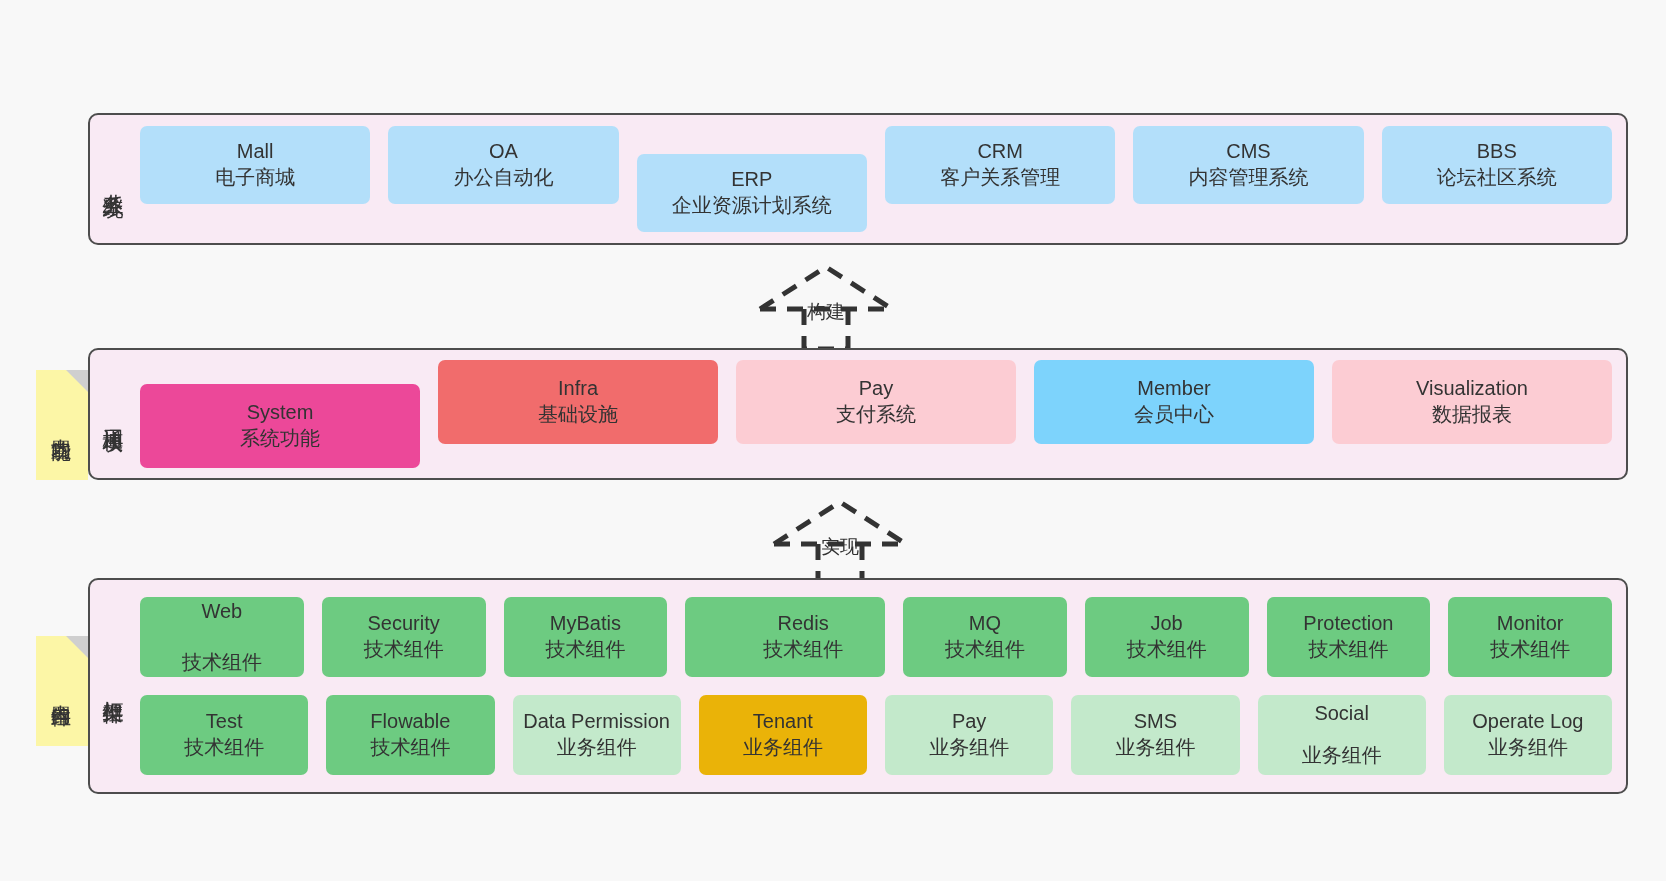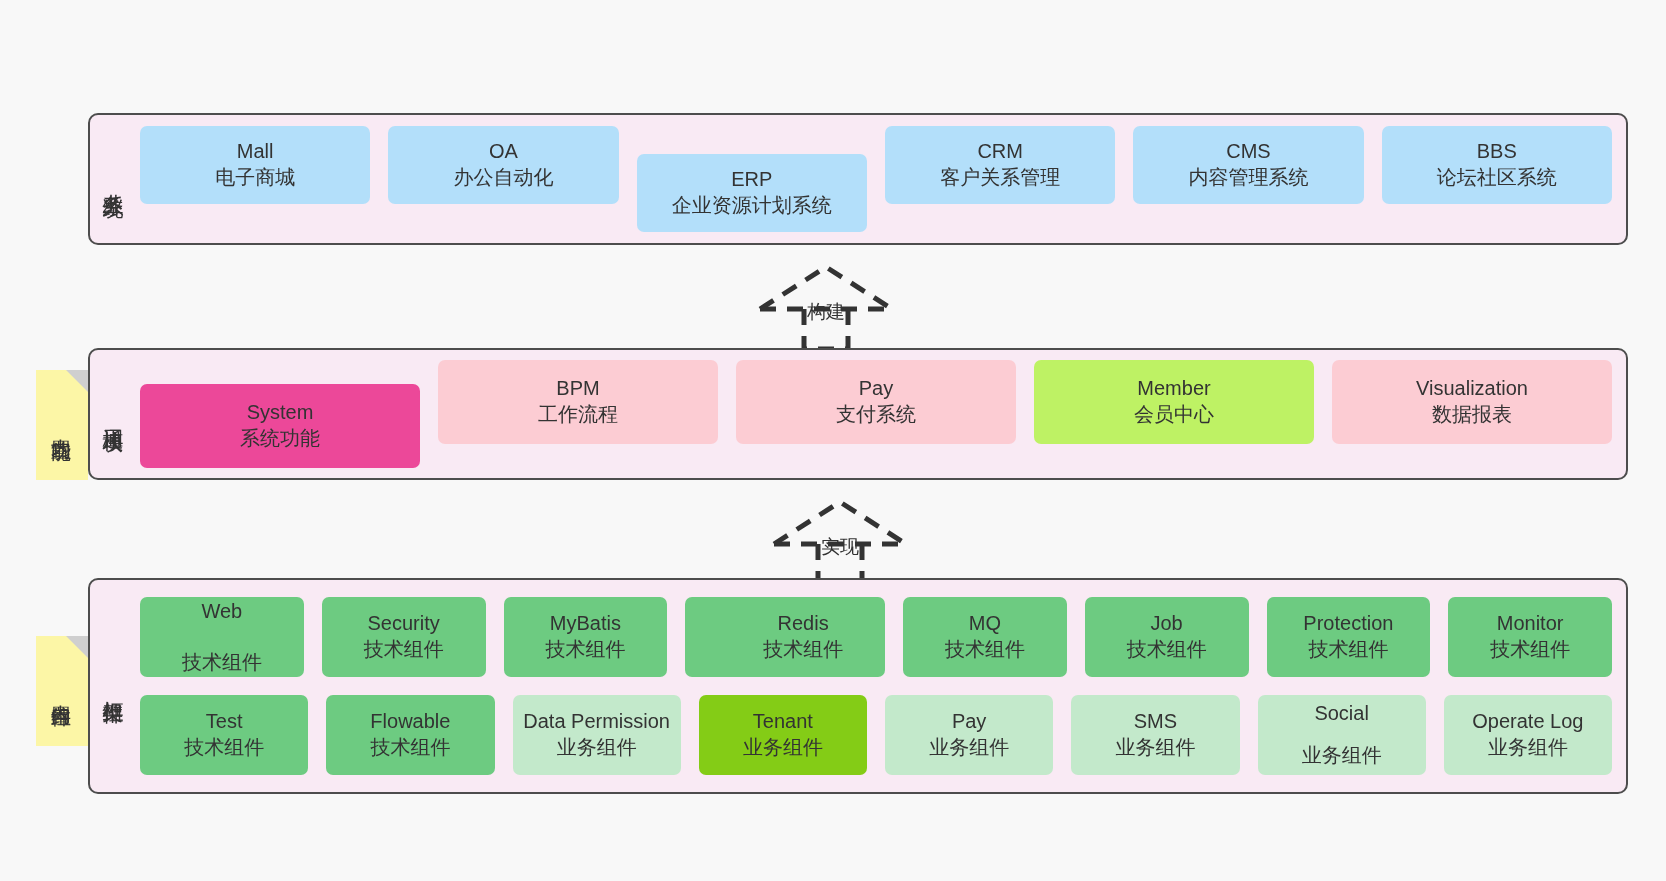--- a/index.html
+++ b/index.html
@@ -196,29 +196,29 @@
   </div>
 
   <div class="layer" id="layer-common" style="left:88px; top:348px; width:1540px; height:132px;">
     <div class="layer-title">通用模块</div>
     <div class="layer-body">
       <div class="row">
         <div class="cell" style="background:#ec4899;margin-top:24px;">
           <div class="en">System</div>
           <div class="cn">系统功能</div>
         </div>
-        <div class="cell" style="background:#fcccd3;">
-          <div class="en">BPM</div>
-          <div class="cn">工作流程</div>
+        <div class="cell" style="background:#f16c6c;">
+          <div class="en">Infra</div>
+          <div class="cn">基础设施</div>
         </div>
         <div class="cell" style="background:#fcccd3;">
           <div class="en">Pay</div>
           <div class="cn">支付系统</div>
         </div>
-        <div class="cell" style="background:#bef264;">
+        <div class="cell" style="background:#7dd3fc;">
           <div class="en">Member</div>
           <div class="cn">会员中心</div>
         </div>
         <div class="cell" style="background:#fcccd3;">
           <div class="en">Visualization</div>
           <div class="cn">数据报表</div>
         </div>
       </div>
     </div>
   </div>
@@ -277,21 +277,21 @@
           <div class="cn">技术组件</div>
         </div>
         <div class="cell" style="background:#6dcb81;">
           <div class="en">Flowable</div>
           <div class="cn">技术组件</div>
         </div>
         <div class="cell" style="background:#c3e9cb;">
           <div class="en">Data Permission</div>
           <div class="cn">业务组件</div>
         </div>
-        <div class="cell" style="background:#84cc16;">
+        <div class="cell" style="background:#eab308;">
           <div class="en">Tenant</div>
           <div class="cn">业务组件</div>
         </div>
         <div class="cell" style="background:#c3e9cb;">
           <div class="en">Pay</div>
           <div class="cn">业务组件</div>
         </div>
         <div class="cell" style="background:#c3e9cb;">
           <div class="en">SMS</div>
           <div class="cn">业务组件</div>

